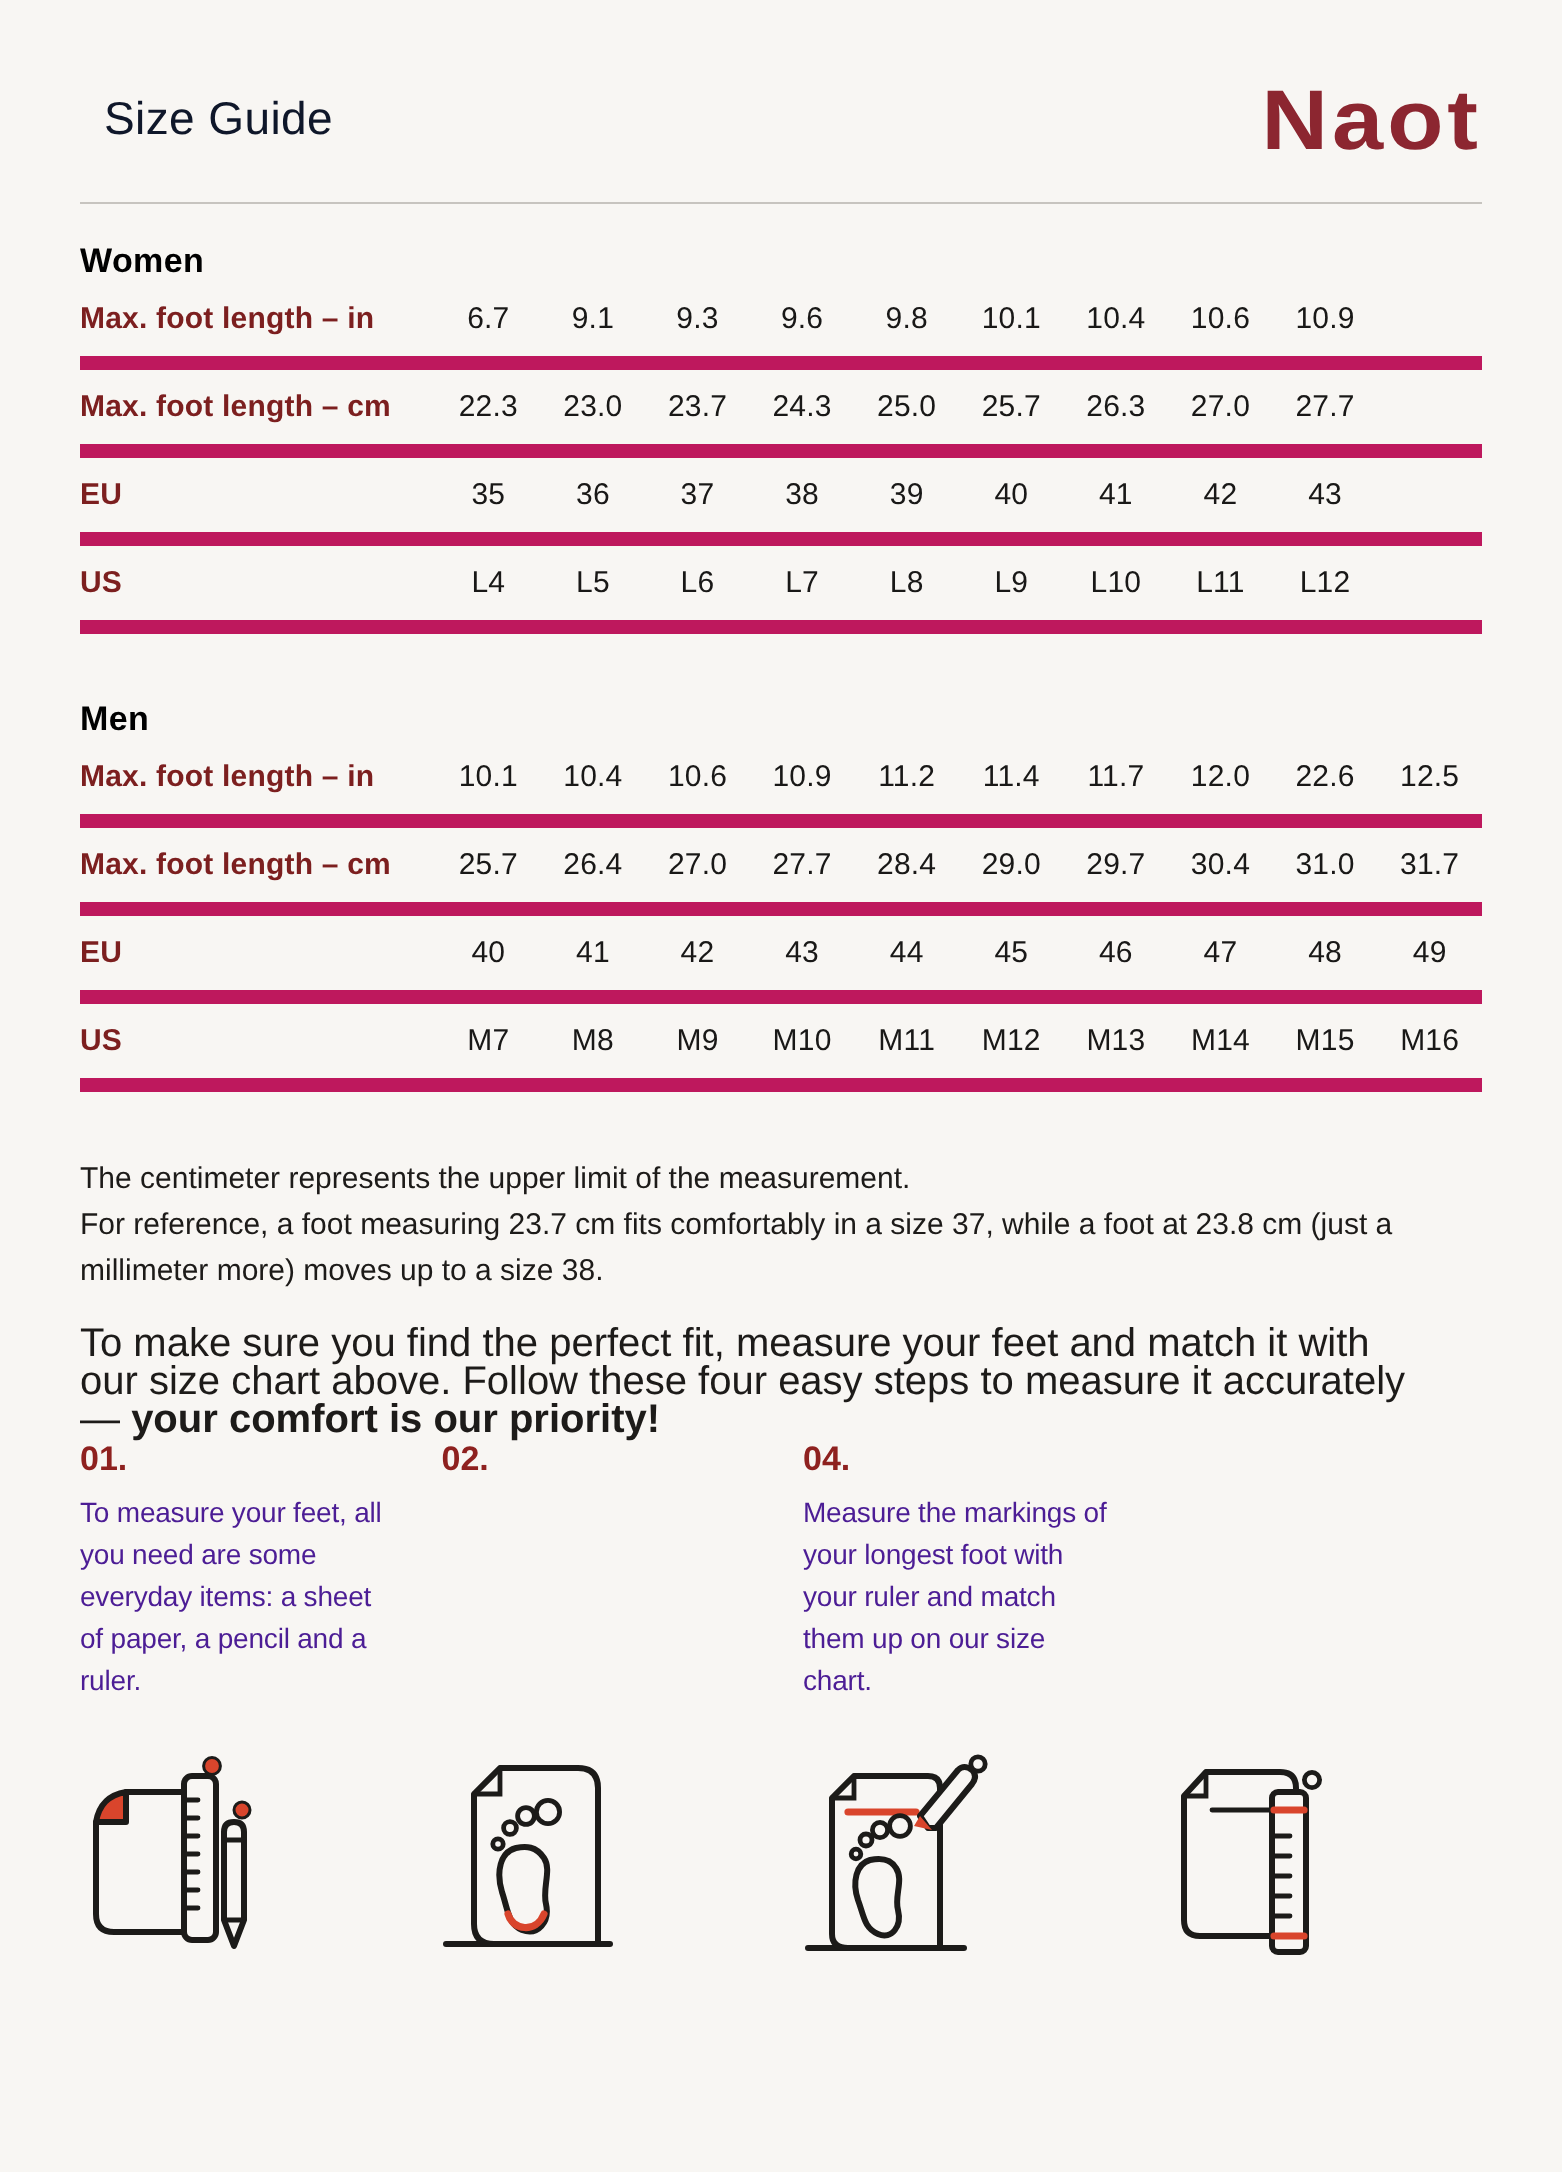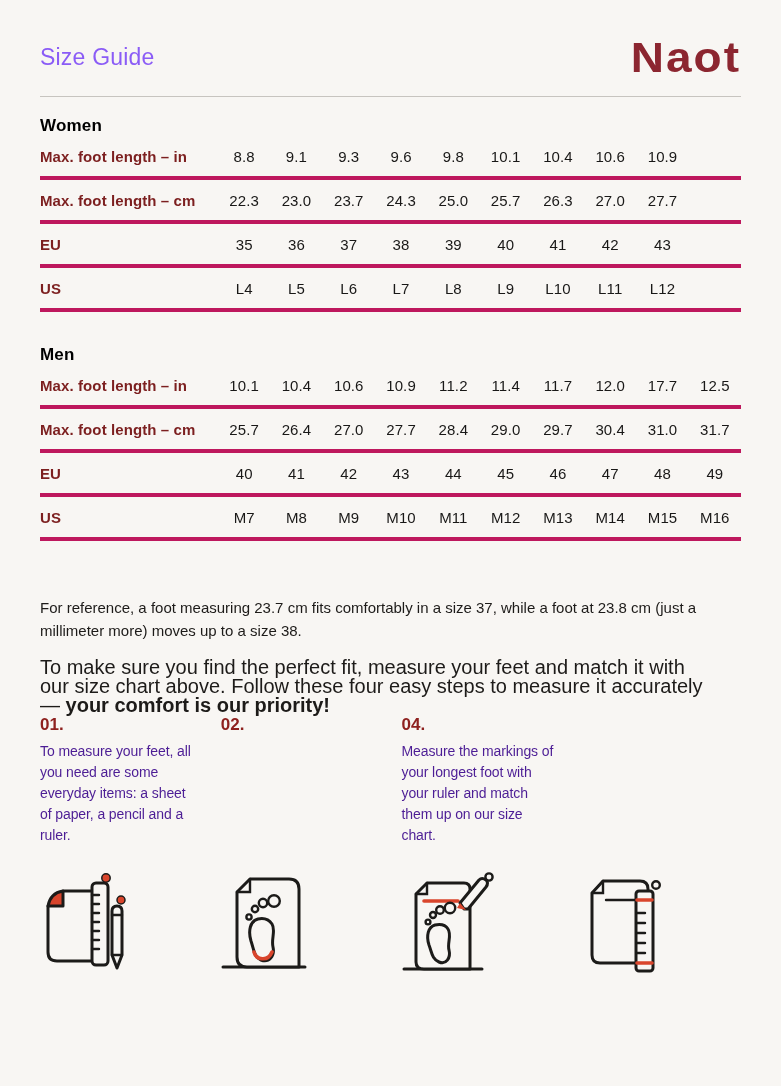--- a/index.html
+++ b/index.html
@@ -12,37 +12,37 @@
   }
   .page { width:781px; height:1086px; padding:30px 40px 0 40px; }
 
   
   .header {
     display:flex; justify-content:space-between; align-items:center;
     padding:4px 0 16px 0;
     border-bottom:1px solid #c7c4bf;
   }
   .page-title {
-    margin:0; font-size:23px; font-weight:500; letter-spacing:.2px; color:#8b5cf6;
+    margin:12px; font-size:23px; font-weight:500; letter-spacing:.2px; color:#0f172a;
   }
   .logo {
     font-size:46px; font-weight:700; line-height:1;
     color:#8c2630; letter-spacing:2px;
     transform:scaleY(.92);
   }
 
   
   .section-heading {
     margin:19px 0 0 0;
     font-size:17px; font-weight:700; color:#000000; letter-spacing:.2px;
   }
   .trow {
     display:flex; align-items:center;
     height:44px;
-    border-bottom:4px solid #be185d;
+    border-bottom:7px solid #be185d;
     font-size:15px;
   }
   .tlabel { flex:none; width:178px; color:#7c1f1f; font-weight:700; letter-spacing:.1px; }
   .tcell  { flex:1; text-align:center; color:#191817; font-weight:500; letter-spacing:.1px; }
 
   .size-section + .size-section { display:block; margin-top:14px; }
   .size-section:nth-of-type(2) .section-heading { margin-top:4px; }
   #tables .size-section:last-child { margin-top:33px; }
 
   
@@ -89,21 +89,21 @@
   <header class="header">
     <h1 class="page-title">Size Guide</h1>
     <div class="logo">Naot</div>
   </header>
 
   <div id="tables">
       <section class="size-section">
         <h2 class="section-heading">Women</h2>
         <div class="trow">
           <div class="tlabel">Max. foot length – in</div>
-          <div class="tcell">8.8</div>
+          <div class="tcell">6.7</div>
           <div class="tcell">9.1</div>
           <div class="tcell">9.3</div>
           <div class="tcell">9.6</div>
           <div class="tcell">9.8</div>
           <div class="tcell">10.1</div>
           <div class="tcell">10.4</div>
           <div class="tcell">10.6</div>
           <div class="tcell">10.9</div>
           <div class="tcell"></div>
         </div>
@@ -152,21 +152,21 @@
         <div class="trow">
           <div class="tlabel">Max. foot length – in</div>
           <div class="tcell">10.1</div>
           <div class="tcell">10.4</div>
           <div class="tcell">10.6</div>
           <div class="tcell">10.9</div>
           <div class="tcell">11.2</div>
           <div class="tcell">11.4</div>
           <div class="tcell">11.7</div>
           <div class="tcell">12.0</div>
-          <div class="tcell">17.7</div>
+          <div class="tcell">22.6</div>
           <div class="tcell">12.5</div>
         </div>
         <div class="trow">
           <div class="tlabel">Max. foot length – cm</div>
           <div class="tcell">25.7</div>
           <div class="tcell">26.4</div>
           <div class="tcell">27.0</div>
           <div class="tcell">27.7</div>
           <div class="tcell">28.4</div>
           <div class="tcell">29.0</div>
@@ -198,21 +198,21 @@
           <div class="tcell">M12</div>
           <div class="tcell">M13</div>
           <div class="tcell">M14</div>
           <div class="tcell">M15</div>
           <div class="tcell">M16</div>
         </div>
       </section>
     </div>
 
   <p class="note">
-    <br>
+    <span>The centimeter represents the upper limit of the measurement.</span><br>
     <span>For reference, a foot measuring 23.7 cm fits comfortably in a size 37, while a foot at 23.8 cm (just a millimeter more) moves up to a size 38.</span>
   </p>
 
 
   <p class="intro"><span>To make sure you find the perfect fit, measure your feet and match it with our size chart above. Follow these four easy steps to measure it accurately — </span><strong>your comfort is our priority!</strong></p>
 
   <div id="steps" class="steps">
       <div class="step">
         <div class="step-number">01.</div>
         <p class="step-text">To measure your feet, all you need are some everyday items: a sheet of paper, a pencil and a ruler.</p>

